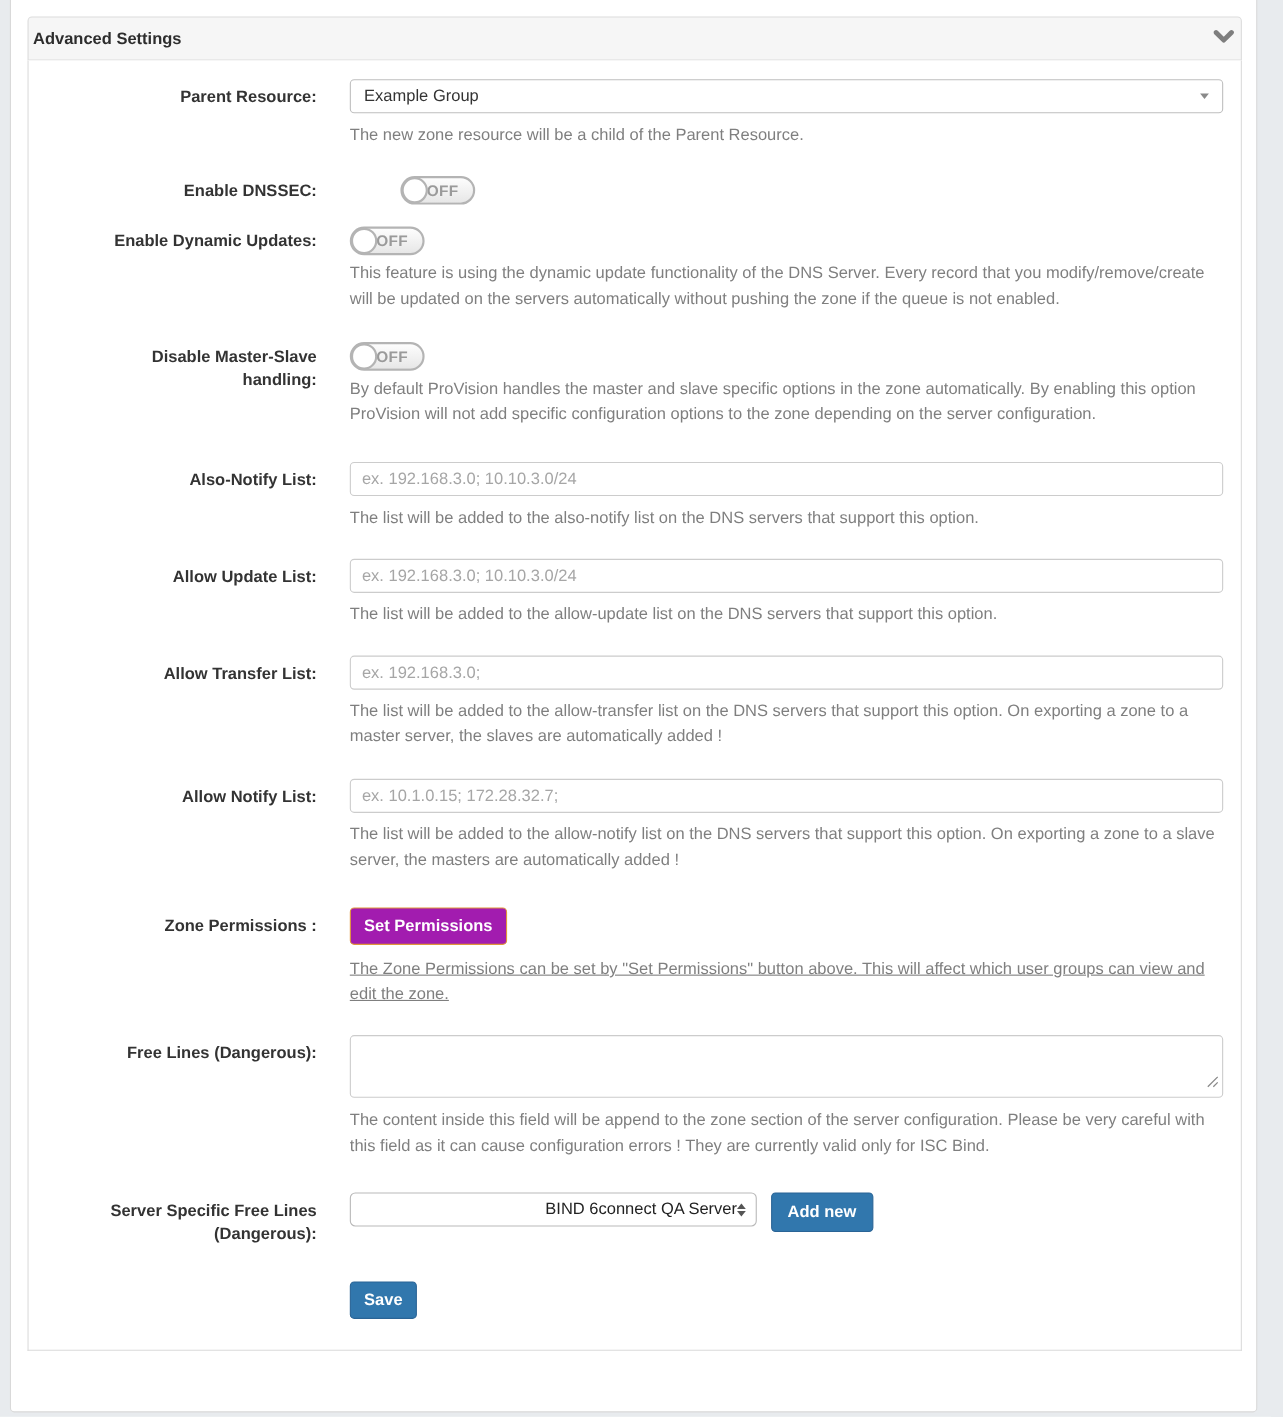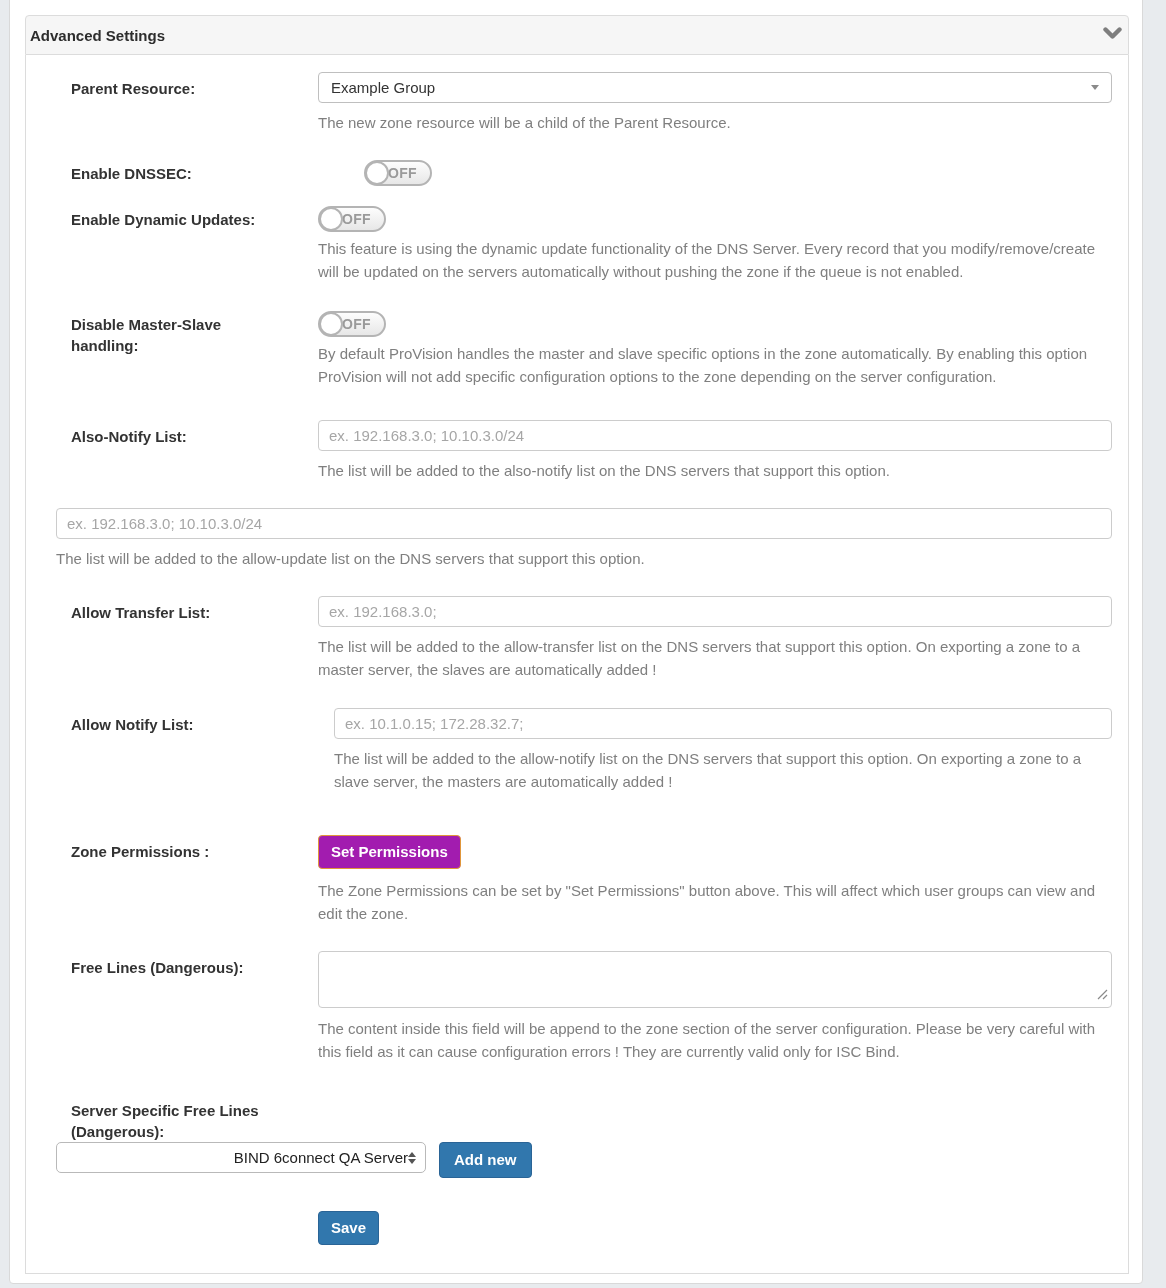--- a/index.html
+++ b/index.html
@@ -34,21 +34,21 @@
     background:#fff;
     border:1px solid #dcdcdc;
     border-top:none;
     padding:17px 16px 28px 0;
   }
   .form-group { display:flex; margin-bottom:26px; }
   .form-group:last-child { margin-bottom:0; }
   .form-label {
     width:262px; flex:none;
     padding-left:45px; padding-top:6px;
-    text-align:left;
+    text-align:right;
     font-size:15px; font-weight:700; color:#333;
     line-height:21px;
   }
   .form-label.toggle-row { padding-top:3px; }
   .control-col { margin-left:30px; flex:1; min-width:0; }
   .help-text { margin-top:8px; font-size:15px; line-height:23px; color:#7f7f7f; }
   .help-text.tight { margin-top:5px; }
 
   .text-input {
     width:100%; height:31px;
@@ -190,66 +190,67 @@
 
       <div class="form-group">
         <div class="form-label">Also-Notify List:</div>
         <div class="control-col">
           <input type="text" class="text-input" placeholder="ex. 192.168.3.0; 10.10.3.0/24" style="">
           <div class="help-text">The list will be added to the also-notify list on the DNS servers that support this option.</div>
         </div>
       </div>
 
       <div class="form-group">
+        <div class="form-label">Allow Update List:</div>
         <div class="control-col">
           <input type="text" class="text-input" placeholder="ex. 192.168.3.0; 10.10.3.0/24" style="">
           <div class="help-text">The list will be added to the allow-update list on the DNS servers that support this option.</div>
         </div>
       </div>
 
       <div class="form-group" style="margin-bottom:27px;">
         <div class="form-label">Allow Transfer List:</div>
         <div class="control-col">
           <input type="text" class="text-input" placeholder="ex. 192.168.3.0;" style="">
           <div class="help-text">The list will be added to the allow-transfer list on the DNS servers that support this option. On exporting a zone to a master server, the slaves are automatically added !</div>
         </div>
       </div>
 
-      <div class="form-group" style="margin-bottom:42px;gap:16px;">
+      <div class="form-group" style="margin-bottom:32px;">
         <div class="form-label">Allow Notify List:</div>
         <div class="control-col">
           <input type="text" class="text-input" placeholder="ex. 10.1.0.15; 172.28.32.7;" style="">
           <div class="help-text">The list will be added to the allow-notify list on the DNS servers that support this option. On exporting a zone to a slave server, the masters are automatically added !</div>
         </div>
       </div>
 
       <div class="form-group">
         <div class="form-label">Zone Permissions :</div>
         <div class="control-col">
           <button class="btn btn-warning">Set Permissions</button>
-          <div class="help-text" style="margin-top:10px;">The Zone Permissions can be set by "Set Permissions" button above. This will affect which user groups can view and edit the zone.</div>
+          <div class="help-text" style="margin-top:10px;text-decoration:underline;">The Zone Permissions can be set by "Set Permissions" button above. This will affect which user groups can view and edit the zone.</div>
         </div>
       </div>
 
       <div class="form-group" style="margin-bottom:31px;">
         <div class="form-label">Free Lines (Dangerous):</div>
         <div class="control-col">
           <div class="textarea-wrap">
             <textarea class="free-lines" style=""></textarea>
             <span class="resize-handle">
               <svg width="11" height="11" viewBox="0 0 11 11">
                   <path d="M10 1 L1 10 M10 6 L6 10" stroke="#8a8a8a" stroke-width="1.2" fill="none"></path>
                 </svg>
             </span>
           </div>
           <div class="help-text" style="margin-top:9px;">The content inside this field will be append to the zone section of the server configuration. Please be very careful with this field as it can cause configuration errors ! They are currently valid only for ISC Bind.</div>
         </div>
       </div>
 
-      <div class="form-group" style="margin-bottom:33px;flex-direction:column;">
+      <div class="form-group" style="margin-bottom:33px;">
         <div class="form-label">Server Specific Free Lines (Dangerous):</div>
         <div class="control-col">
           <div class="inline-controls">
             <div class="native-select">
               <span>BIND 6connect QA Server</span>
               <span class="spinner">
                 <span class="spin-up"></span>
                 <span class="spin-down"></span>
               </span>
             </div>

